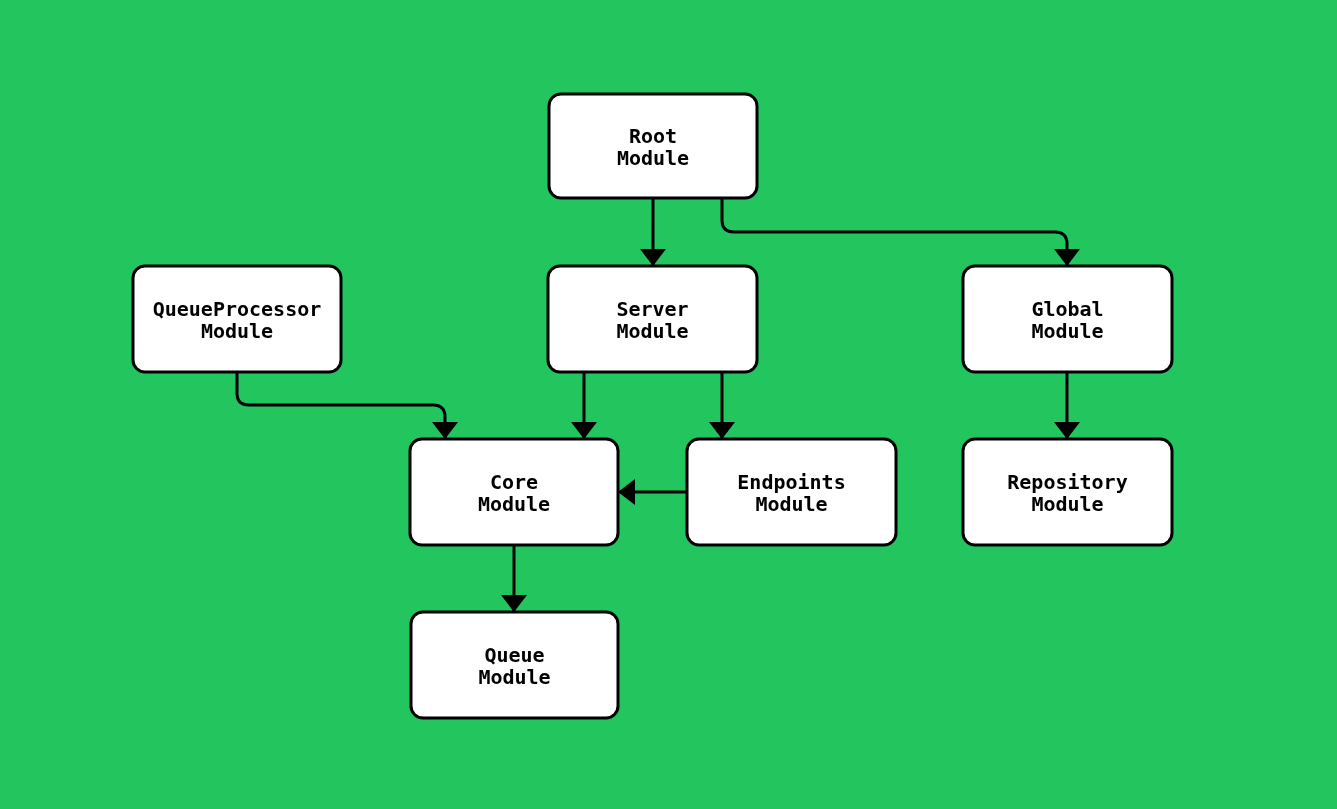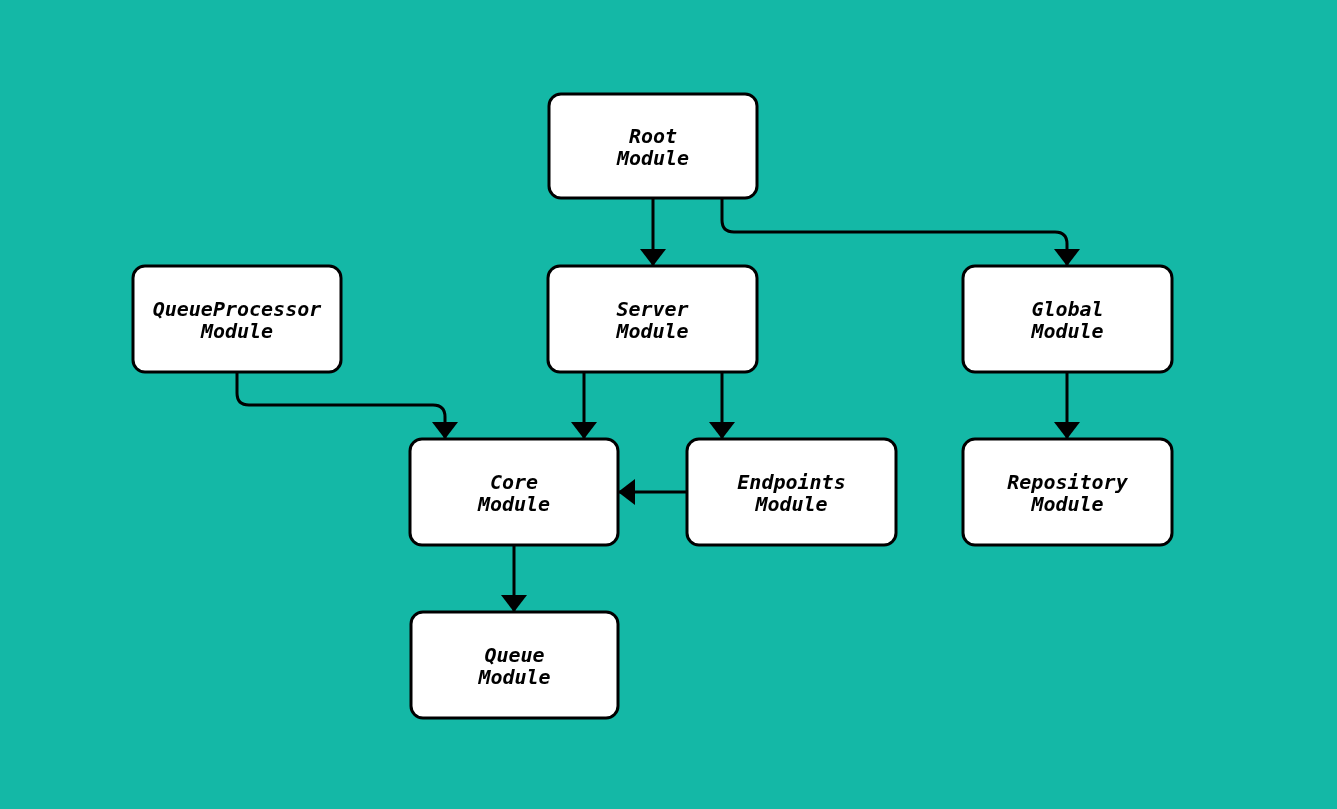--- a/index.html
+++ b/index.html
@@ -7,22 +7,21 @@
     padding: 0;
     background: #ffffff;
     width: 1337px;
     height: 809px;
     overflow: hidden;
   }
   #canvas-wrap {
     position: relative;
     width: 1337px;
     height: 809px;
-    background: #14b8a6;
-    font-style: italic;
+    background: #22c55e;
   }
   svg {
     display: block;
   }
   .node-box {
     fill: #ffffff;
     stroke: #000000;
     stroke-width: 3;
   }
   .node-label {

